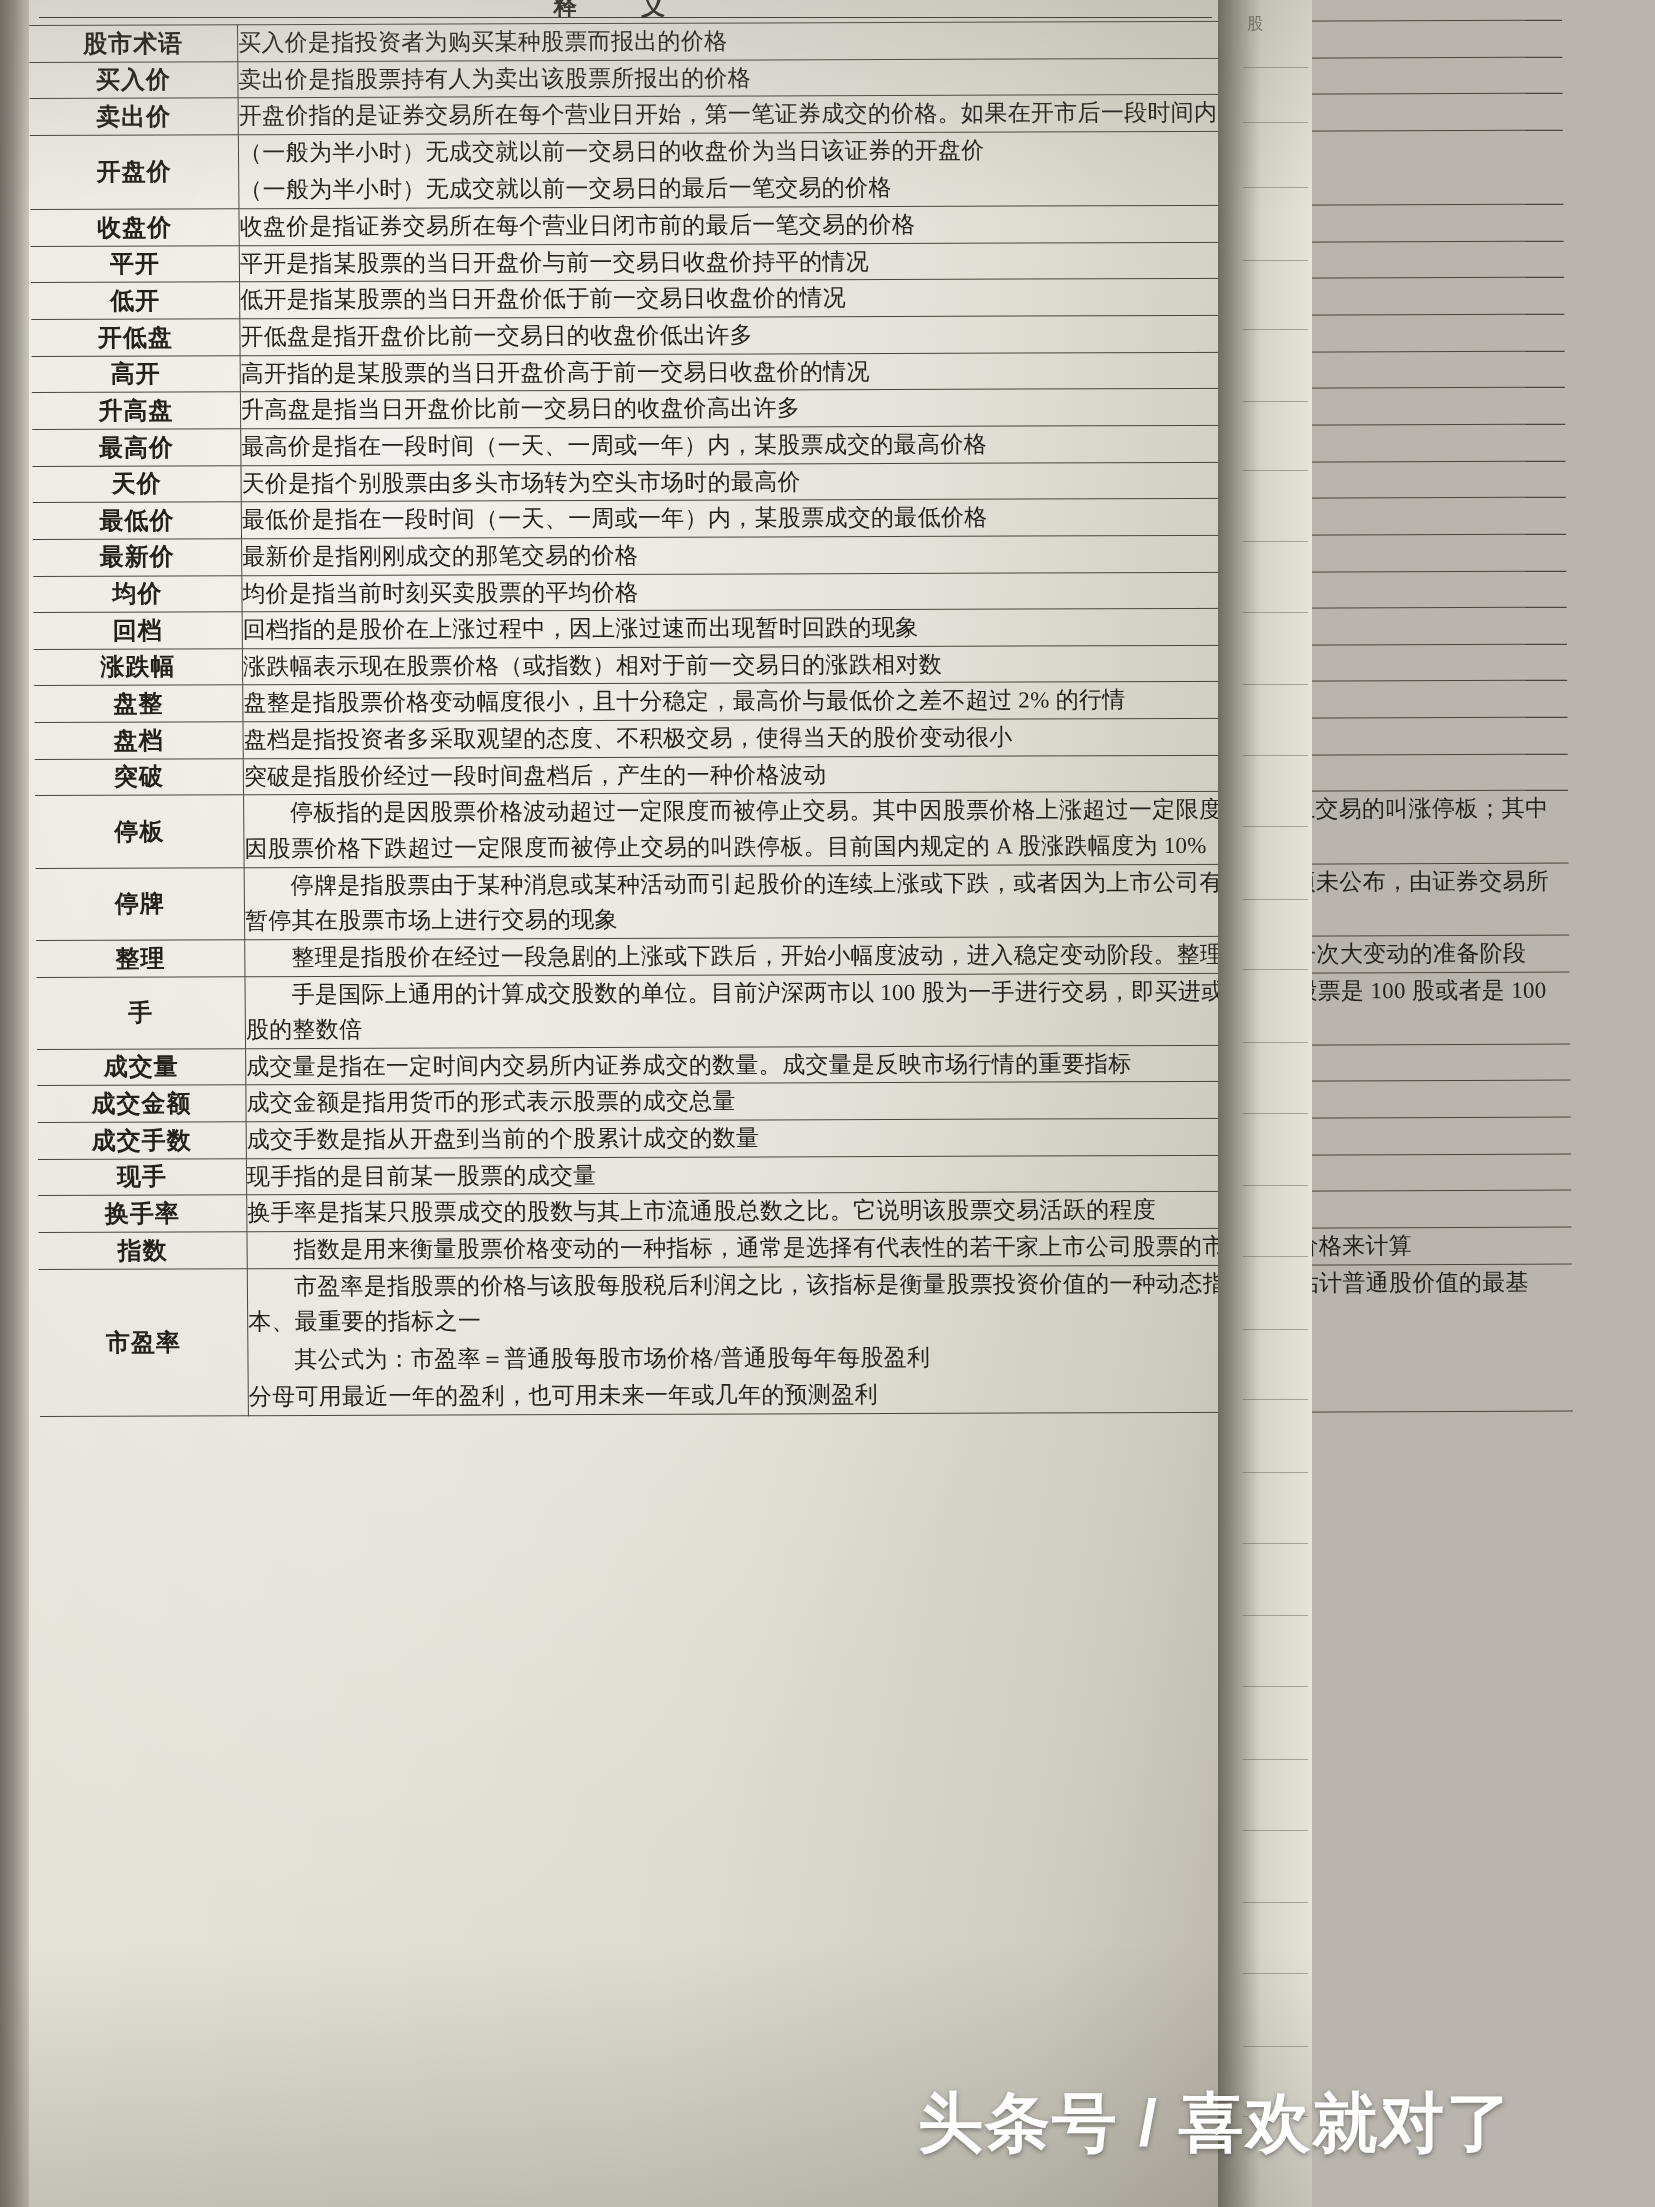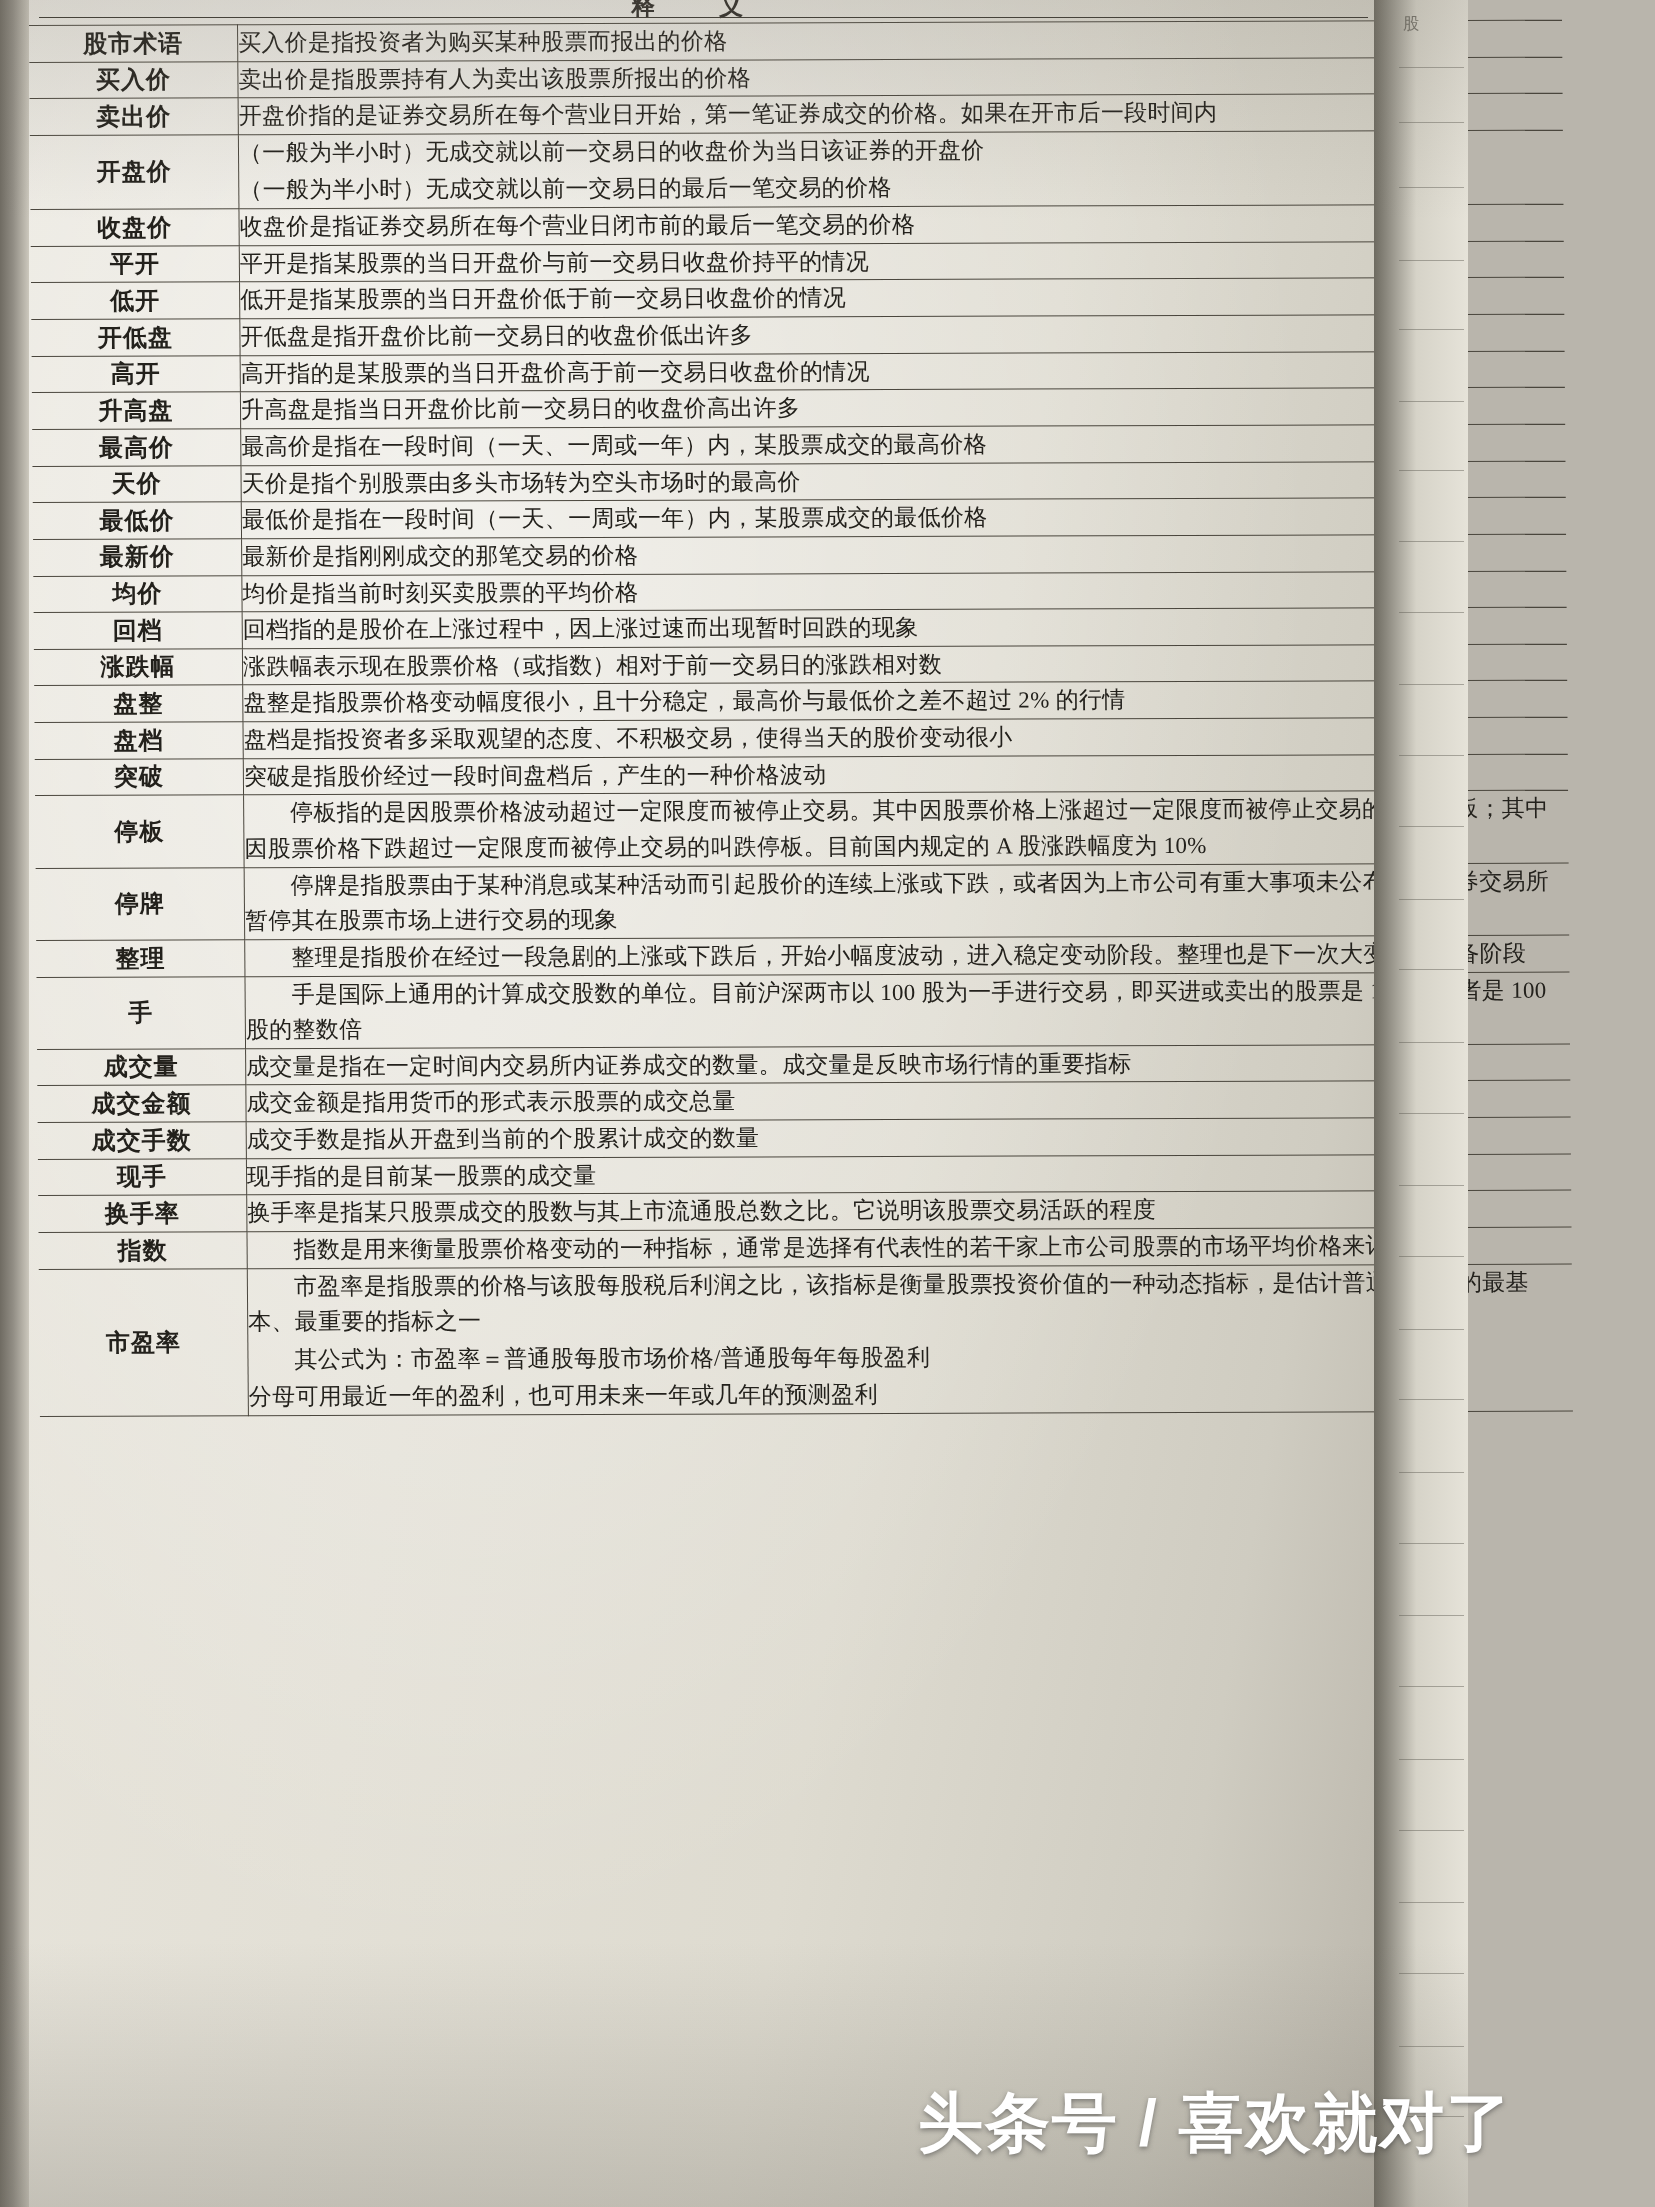--- a/index.html
+++ b/index.html
@@ -11,21 +11,21 @@
     width: 1656px;
     height: 2207px;
     font-family: "Liberation Serif", "DejaVu Serif", serif;
     overflow: hidden;
   }
 
   
   .page {
     position: absolute;
     left: 0; top: 0;
-    width: 1468px;
+    width: 1312px;
     height: 2207px;
     background:
       radial-gradient(ellipse at 30% 25%, rgba(255,255,255,0.55) 0%, rgba(255,255,255,0) 60%),
       linear-gradient(100deg, #e9e6dd 0%, #e3e0d6 35%, #dedbd0 60%, #cfccc1 82%, #b3aea3 100%);
   }
 
   
   .gutter-left {
     position: absolute;
     left: 0; top: 0;

